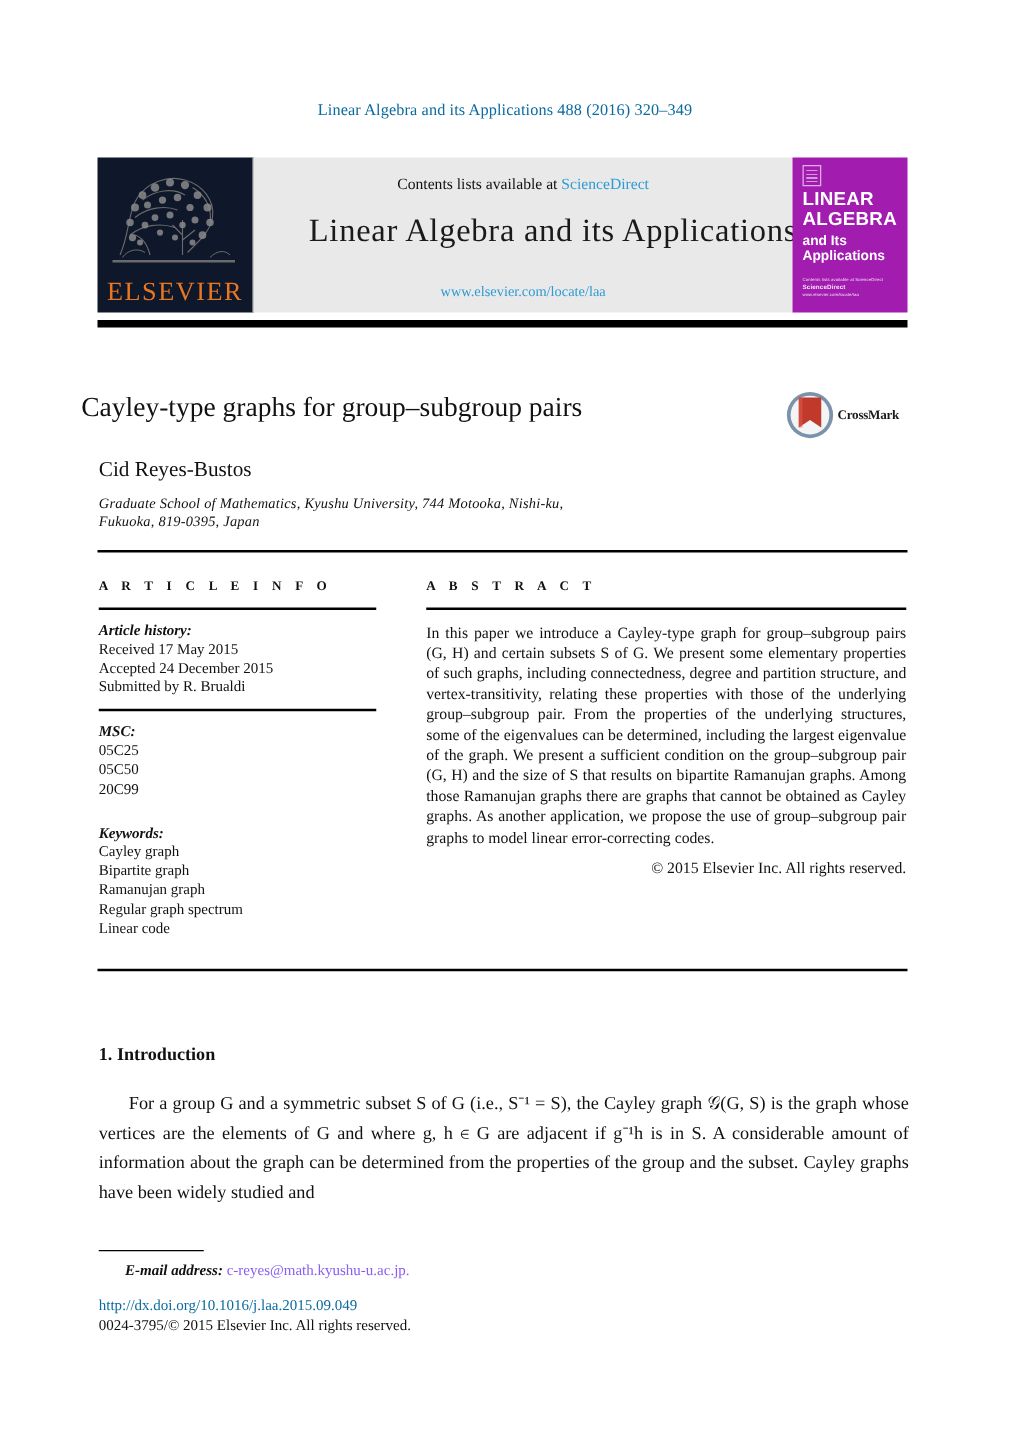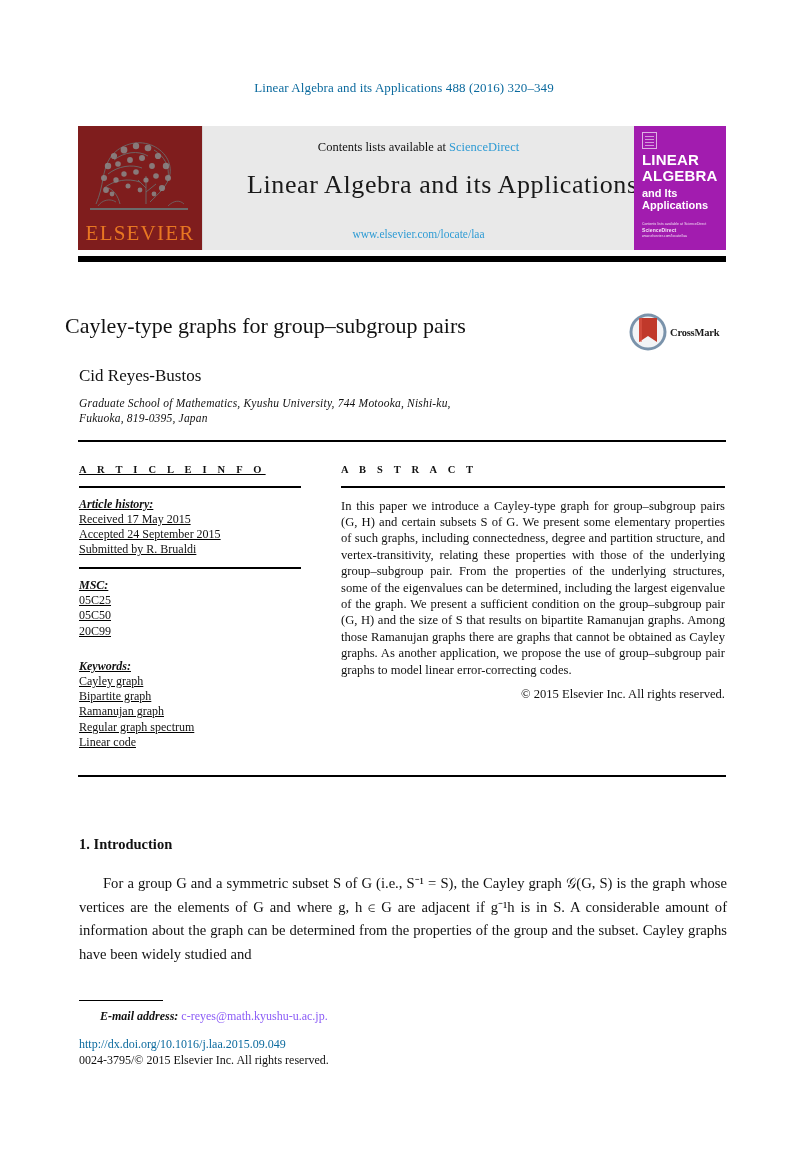--- a/index.html
+++ b/index.html
@@ -40,21 +40,21 @@
     position: absolute;
     left: 78px; top: 126px;
     width: 648px;
     height: 124px;
     display: flex;
     flex-direction: row;
     align-items: stretch;
   }
   .masthead-logo {
     width: 124px;
-    background: #7f1d1d;
+    background: #0f172a;
     border-right: 1px solid #d8d8d8;
     position: relative;
     flex: 0 0 124px;
   }
   .tree-svg { position: absolute; left: 6px; top: 4px; }
   .elsevier-word {
     position: absolute;
     left: 0; bottom: 4px;
     width: 124px;
     text-align: center;
@@ -213,21 +213,20 @@
     font-weight: bold;
     color: #1a1a1a;
     letter-spacing: -0.2px;
   }
 
   
   .col-info {
     position: absolute;
     left: 79px; top: 464px;
     width: 222px;
-    text-decoration: underline;
   }
   .col-abstract {
     position: absolute;
     left: 341px; top: 464px;
     width: 384px;
   }
   .sechead {
     font-family: "Liberation Serif", serif;
     font-size: 10.5px;
     font-weight: bold;
@@ -420,21 +419,21 @@
 
   <div class="rule-thin" style="top:440px;"></div>
 
   <div class="col-info">
     <div class="sechead">A R T I C L E   I N F O</div>
     <div class="col-rule"></div>
 
     <div class="info-group">
       <div class="ital">Article history:</div>
       <div>Received 17 May 2015</div>
-      <div>Accepted 24 September 2015</div>
+      <div>Accepted 24 December 2015</div>
       <div>Submitted by R. Brualdi</div>
     </div>
 
     <div class="info-sep"></div>
 
     <div class="info-group">
       <div class="ital">MSC:</div>
       <div>05C25</div>
       <div>05C50</div>
       <div>20C99</div>

